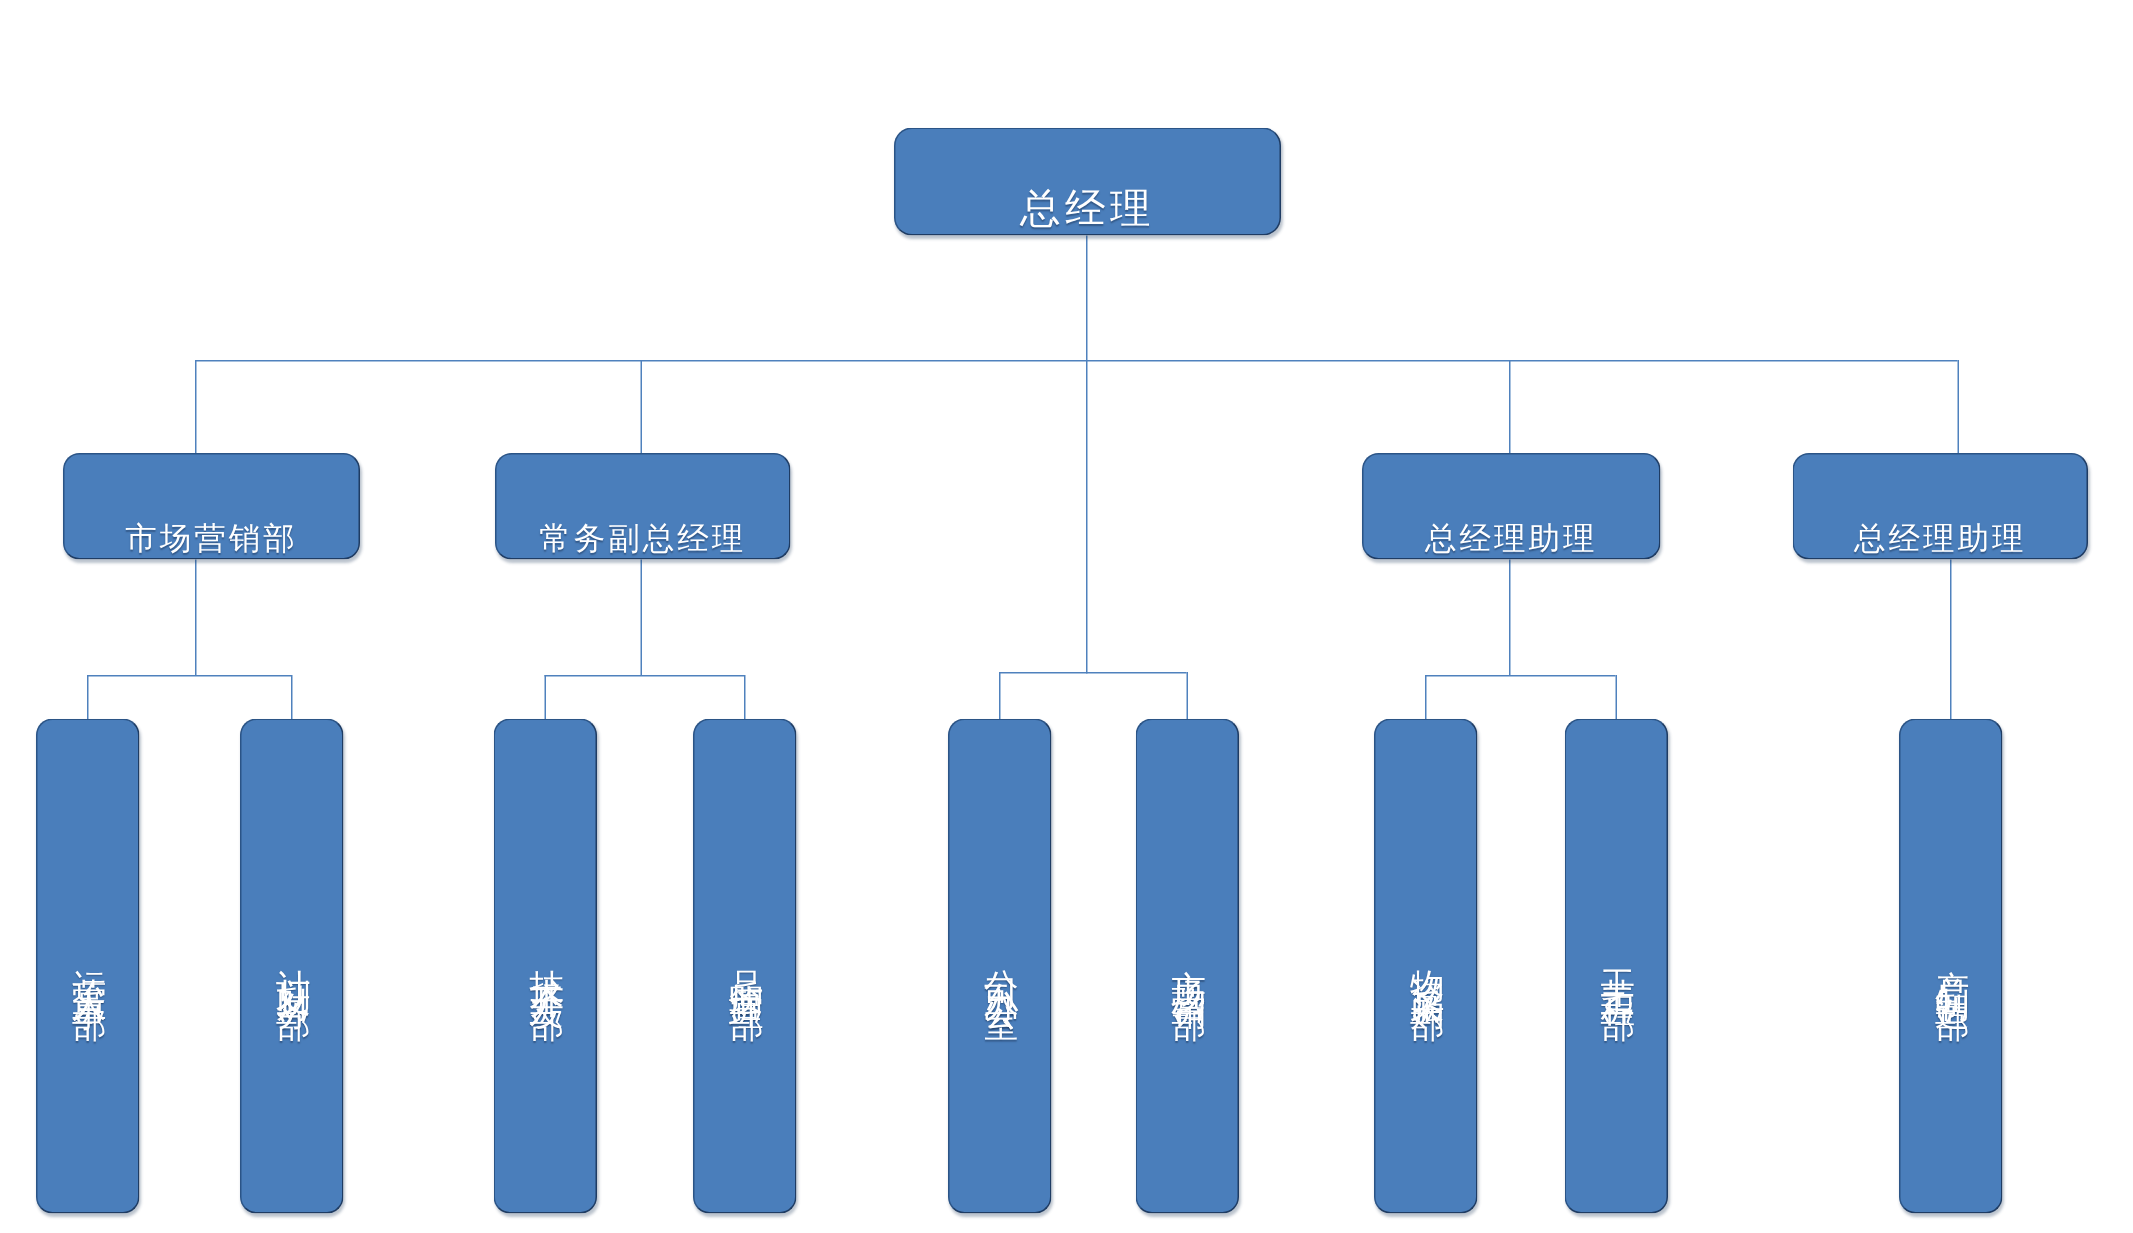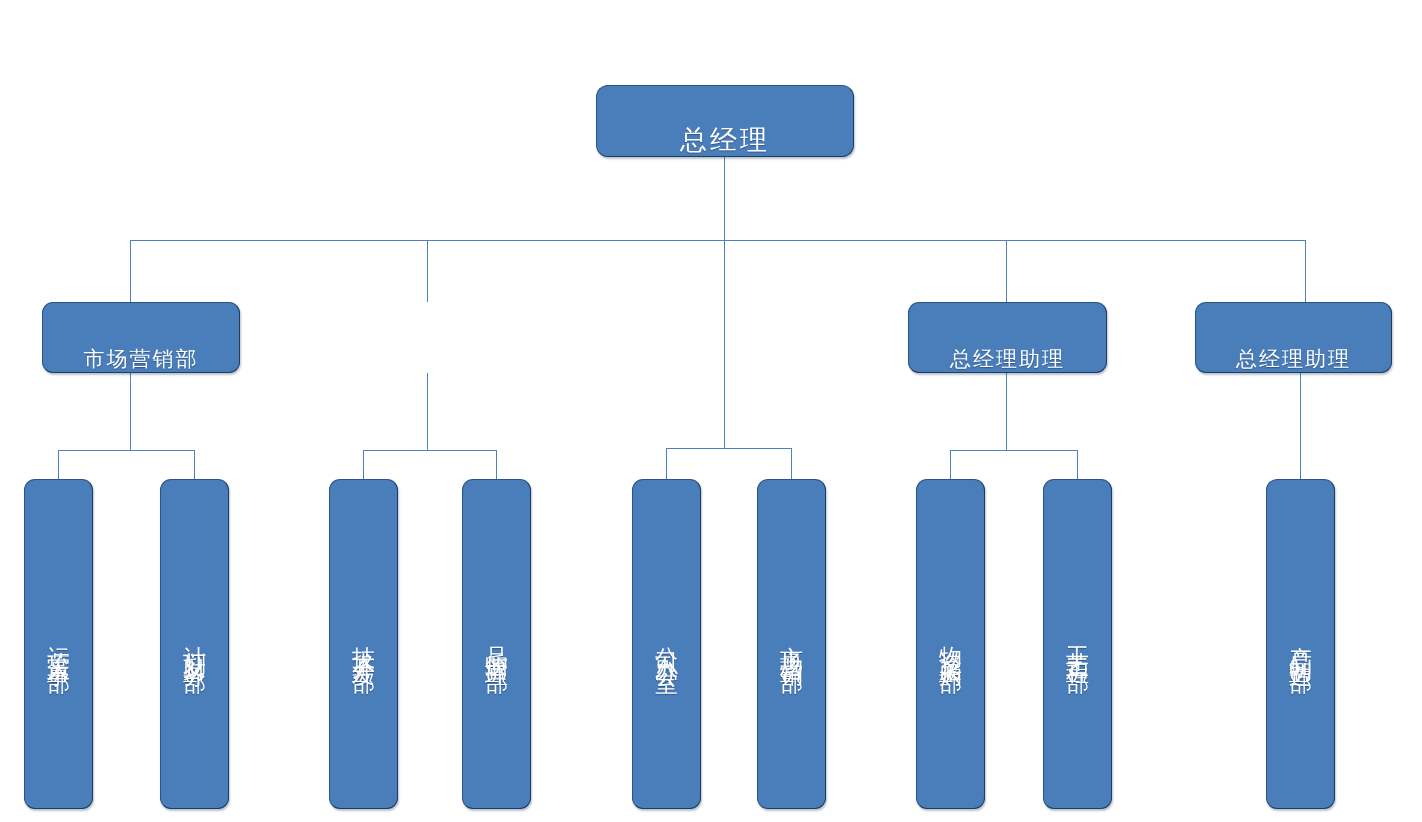--- a/index.html
+++ b/index.html
@@ -112,20 +112,23 @@
   <div class="conn v" style="left:1300px; top:373px; height:107px;"></div>
 
   <div class="node level-1" style="left:596px; top:85px; width:258px; height:72px;">
     <span class="node-label">总经理</span>
   </div>
 
   <div class="node level-2" style="left:42px; top:302px; width:198px; height:71px;">
     <span class="node-label">市场营销部</span>
   </div>
 
+  <div class="node level-2" style="left:330px; top:302px; width:197px; height:71px;">
+    <span class="node-label">常务副总经理</span>
+  </div>
 
   <div class="node level-2" style="left:908px; top:302px; width:199px; height:71px;">
     <span class="node-label">总经理助理</span>
   </div>
 
   <div class="node level-2" style="left:1195px; top:302px; width:197px; height:71px;">
     <span class="node-label">总经理助理</span>
   </div>
 
   <div class="node level-3" style="left:24px; top:479px; width:69px; height:330px;">

